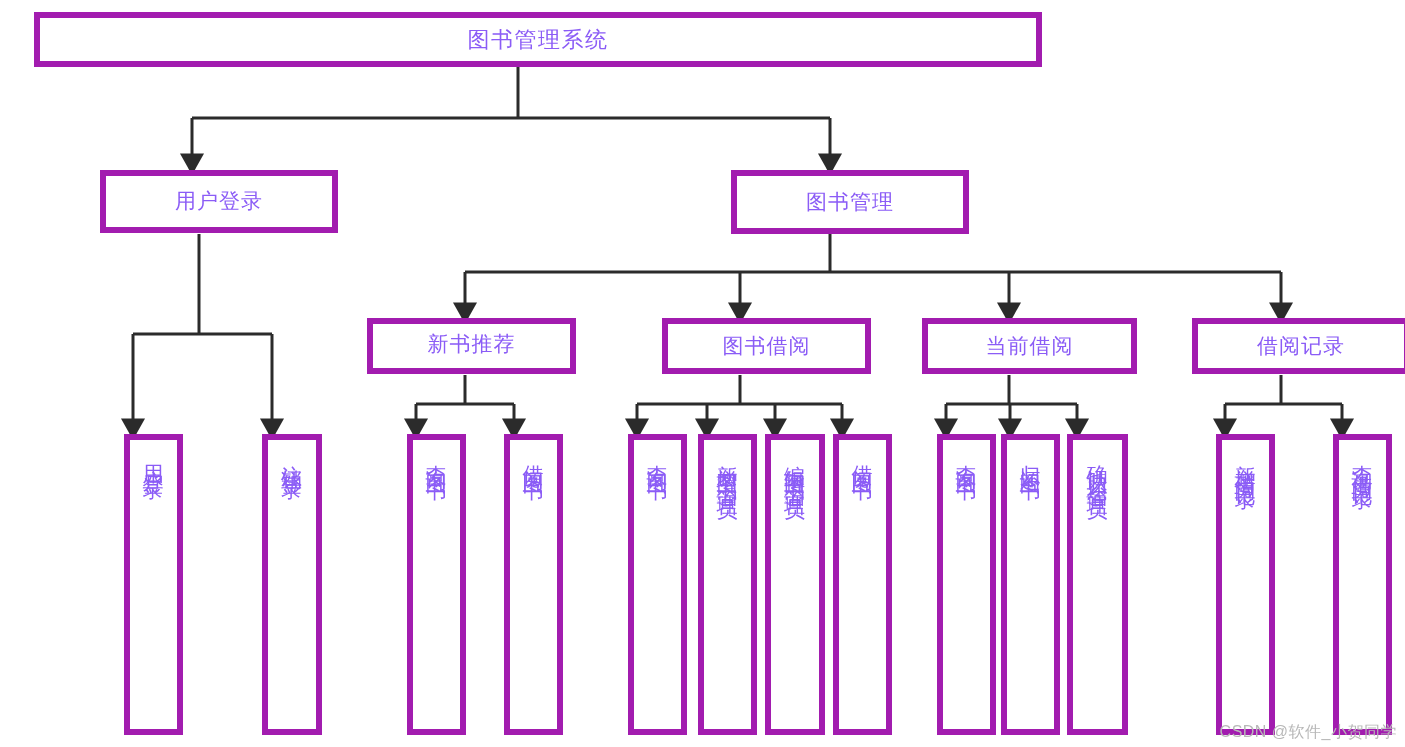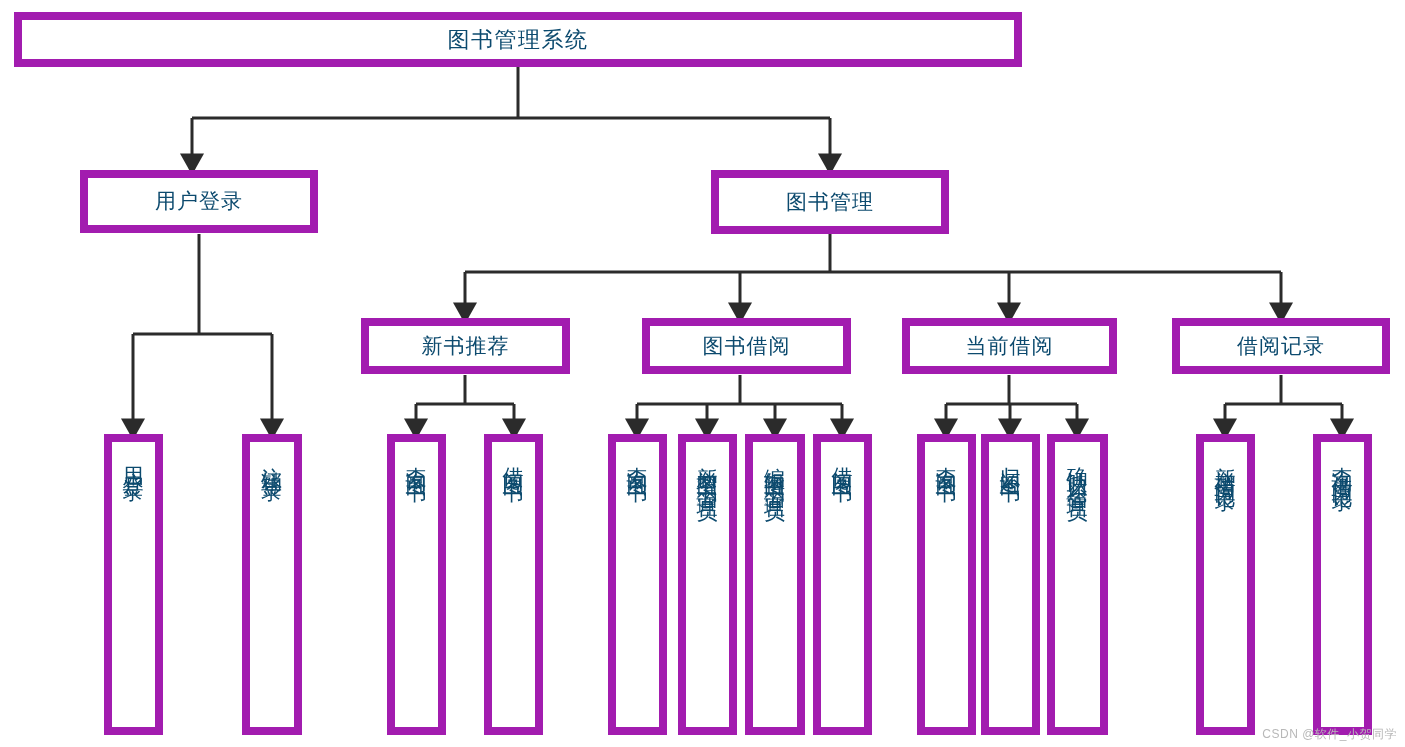--- a/index.html
+++ b/index.html
@@ -23,25 +23,26 @@
     left: 0;
     top: 0;
     width: 1405px;
     height: 747px;
     pointer-events: none;
   }
   .node {
     position: absolute;
     box-sizing: border-box;
     background: #ffffff;
-    border: 8px solid #a21caf;
+    border: 6px solid #a21caf;
     display: flex;
     align-items: center;
     justify-content: center;
-    color: #0c4a6e;
+    color: #8b5cf6;
+    margin-left: 20px;
   }
   .node .node-label {
     display: block;
     text-align: center;
     line-height: 1.18;
     white-space: nowrap;
   }
   
   .node.horiz .node-label {
     font-size: 21px;
@@ -62,21 +63,21 @@
     text-orientation: upright;
     font-size: 21px;
     letter-spacing: 5px;
     line-height: 1;
     white-space: nowrap;
   }
   #watermark {
     position: absolute;
     right: 8px;
     bottom: 4px;
-    font-size: 12px;
+    font-size: 16px;
     color: #b8b8b8;
     letter-spacing: 0.5px;
     white-space: nowrap;
     user-select: none;
   }
 </style>
 </head>
 <body>
 
 <div id="diagram-root">
@@ -137,21 +138,21 @@
     <span class="node-label">图书管理系统</span>
   </div>
 
   <div class="node horiz" style="left:80px; top:170px; width:238px; height:63px;">
     <span class="node-label">用户登录</span>
   </div>
   <div class="node horiz" style="left:711px; top:170px; width:238px; height:64px;">
     <span class="node-label">图书管理</span>
   </div>
 
-  <div class="node horiz" style="left:361px; top:318px; width:209px; height:56px;">
+  <div class="node horiz" style="left:347px; top:318px; width:209px; height:56px;font-family:Liberation Mono, monospace;">
     <span class="node-label">新书推荐</span>
   </div>
   <div class="node horiz" style="left:642px; top:318px; width:209px; height:56px;">
     <span class="node-label">图书借阅</span>
   </div>
   <div class="node horiz" style="left:1172px; top:318px; width:218px; height:56px;">
     <span class="node-label">借阅记录</span>
   </div>
   <div class="node horiz" style="left:902px; top:318px; width:215px; height:56px;">
     <span class="node-label">当前借阅</span>

